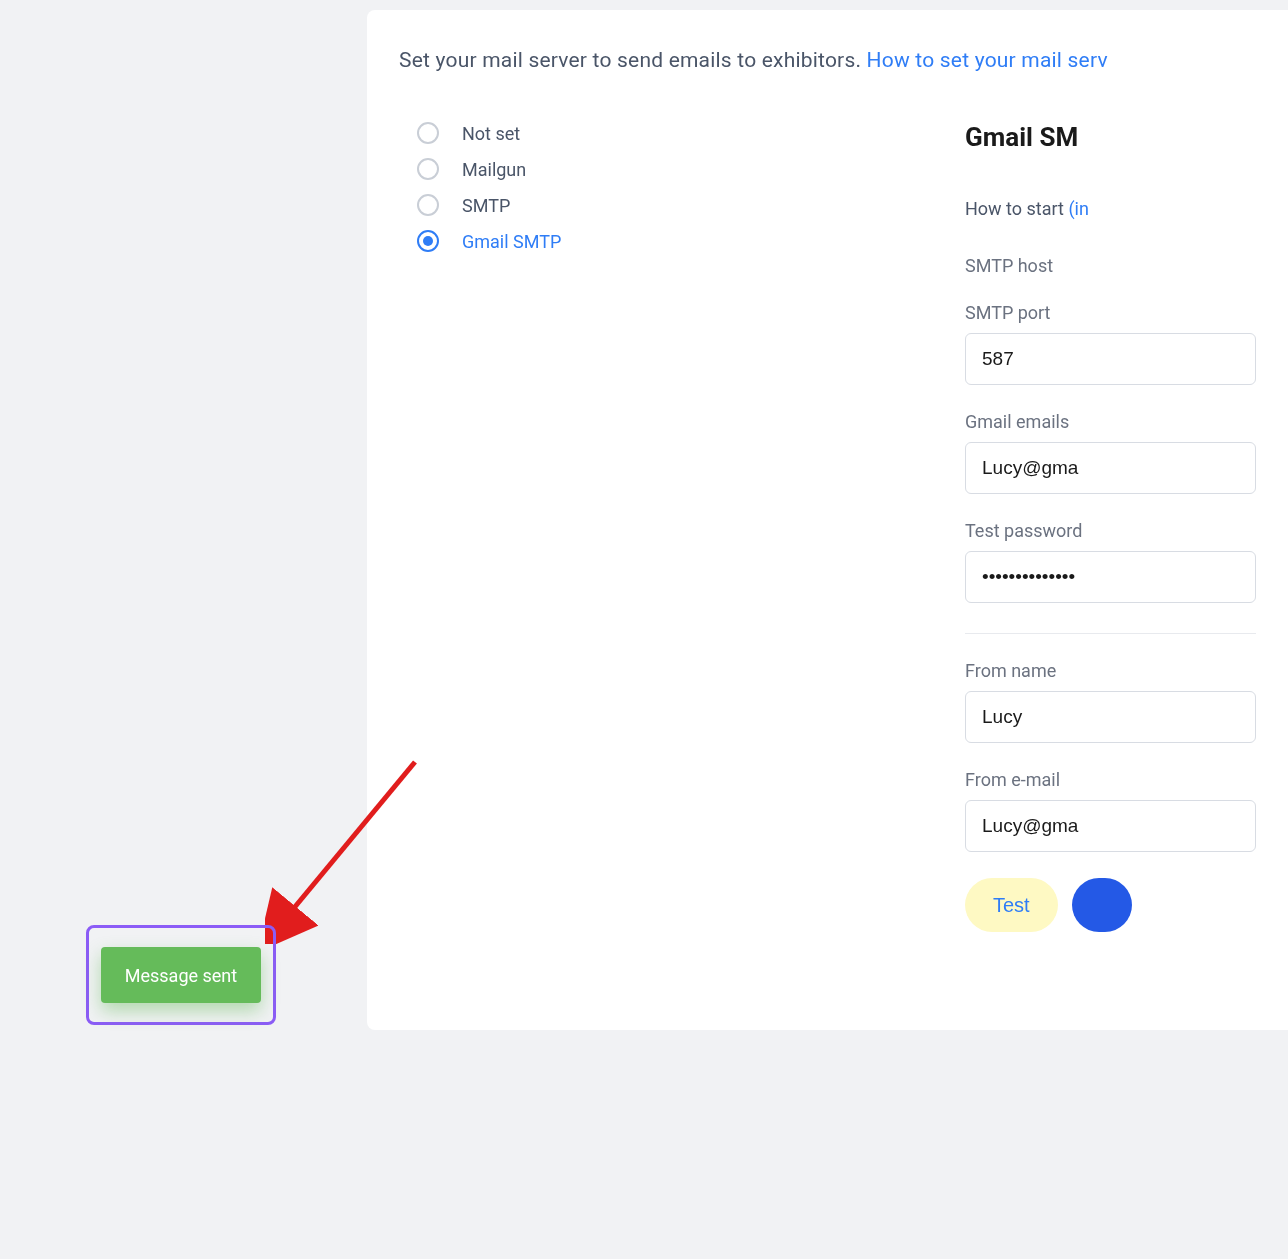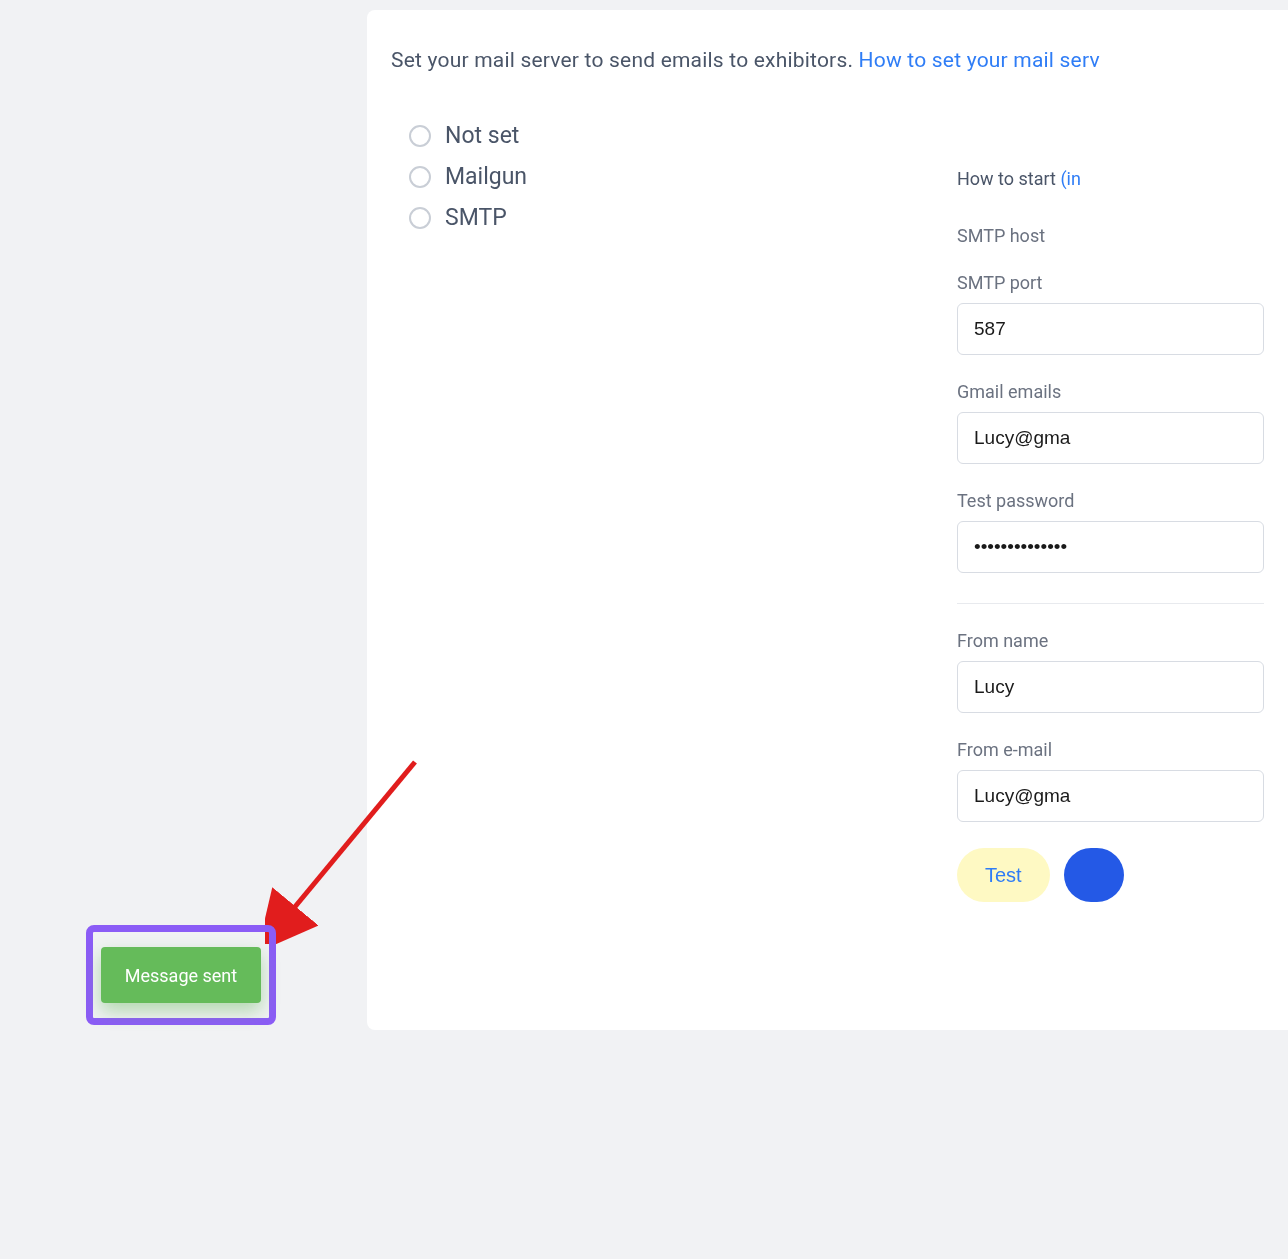--- a/index.html
+++ b/index.html
@@ -12,21 +12,21 @@
       overflow: hidden;
     }
     .main-card {
       position: absolute;
       left: 367px;
       top: 10px;
       width: 921px;
       height: 1020px;
       background: #ffffff;
       border-radius: 8px 0 0 8px;
-      padding: 38px 24px;
+      padding: 38px 32px;
     }
     .intro-line {
       font-size: 21px;
       color: #4a5568;
       margin-bottom: 50px;
       letter-spacing: 0.2px;
     }
     .intro-line a {
       color: #2f7df6;
       text-decoration: none;
@@ -61,22 +61,23 @@
       position: absolute;
       width: 10px;
       height: 10px;
       border-radius: 50%;
       background: #2f7df6;
       top: 50%;
       left: 50%;
       transform: translate(-50%, -50%);
     }
     .radio-label {
-      font-size: 23px;
+      font-size: 18px;
       color: #4a5568;
+      margin-left: 9px;
     }
     .radio-label.selected {
       color: #2f7df6;
     }
     .form-col {
       flex: 1;
     }
     .form-title {
       font-size: 26px;
       font-weight: 700;
@@ -138,21 +139,21 @@
       height: 54px;
       border-radius: 28px;
       cursor: pointer;
     }
     .toast-highlight {
       position: absolute;
       left: 86px;
       top: 925px;
       width: 190px;
       height: 100px;
-      border: 7px solid #8b5cf6;
+      border: 3px solid #8b5cf6;
       border-radius: 8px;
       display: flex;
       align-items: center;
       justify-content: center;
     }
     .toast {
       width: 160px;
       height: 56px;
       background: #65bb5a;
       border-radius: 4px;
@@ -188,23 +189,28 @@
         <span class="radio-label">Not set</span>
       </div>
       <div class="radio-item">
         <span class="radio-circle"></span>
         <span class="radio-label">Mailgun</span>
       </div>
       <div class="radio-item">
         <span class="radio-circle"></span>
         <span class="radio-label">SMTP</span>
       </div>
+      <div class="radio-item">
+        <span class="radio-circle selected"></span>
+        <span class="radio-label selected">Gmail SMTP</span>
+      </div>
     </div>
 
     <div class="form-col">
+      <h2 class="form-title">Gmail SM</h2>
       <p class="howto-line">
         <span>How to start </span><a href="#">(in</a>
       </p>
 
       <div class="form-group">
         <label class="form-label">SMTP host</label>
       </div>
 
       <div class="form-group">
         <label class="form-label">SMTP port</label>

